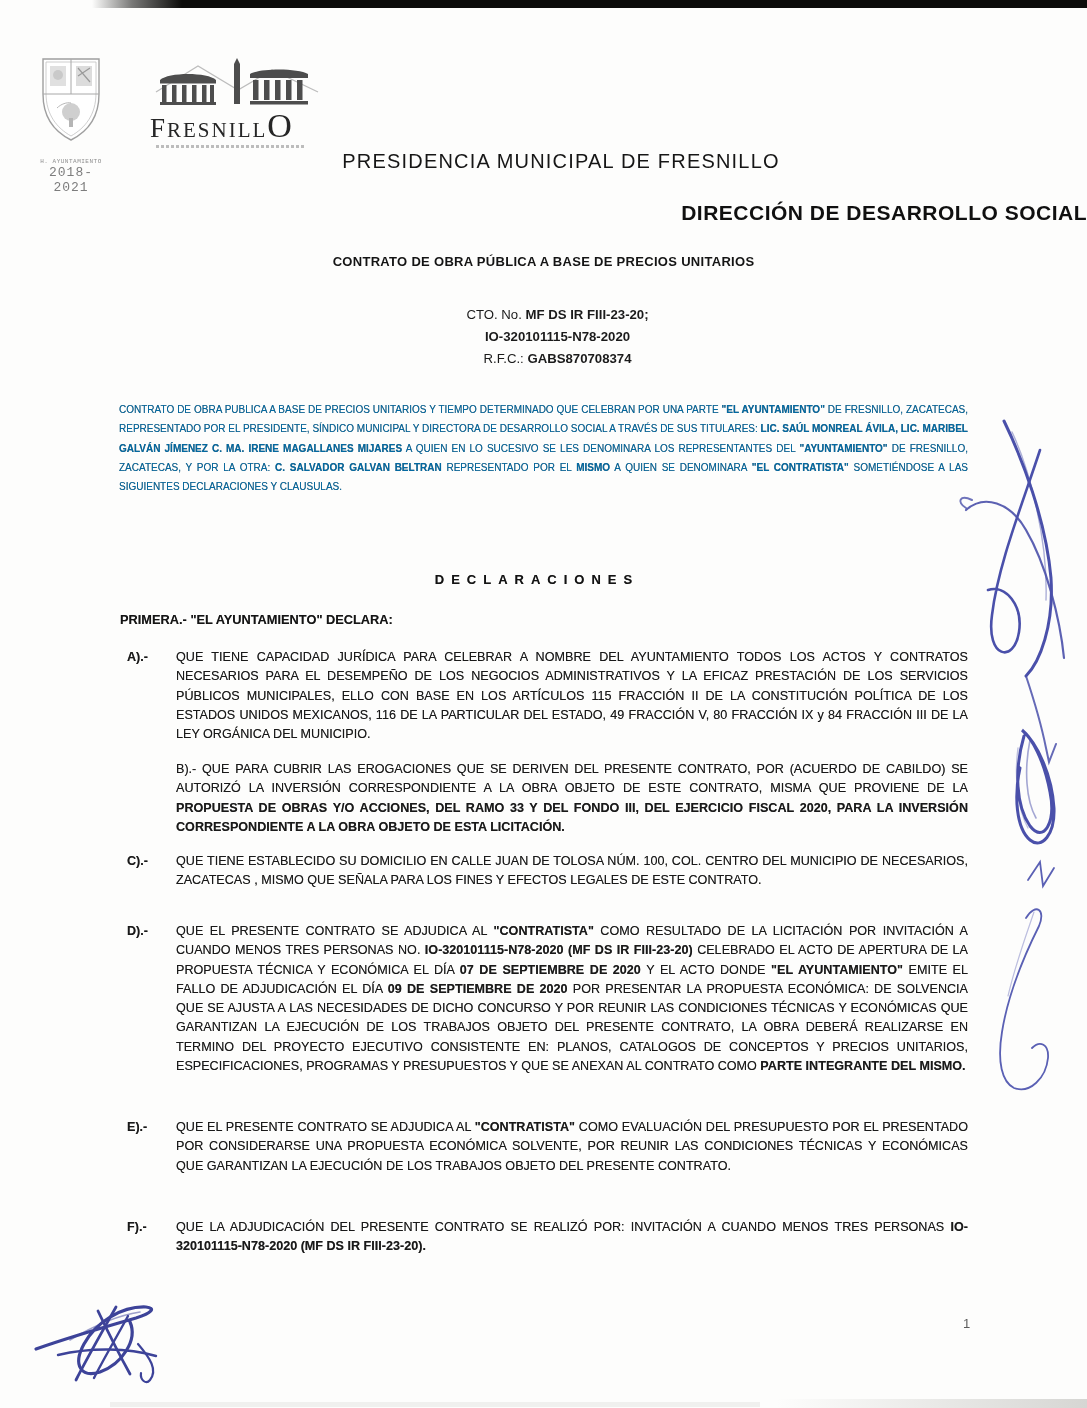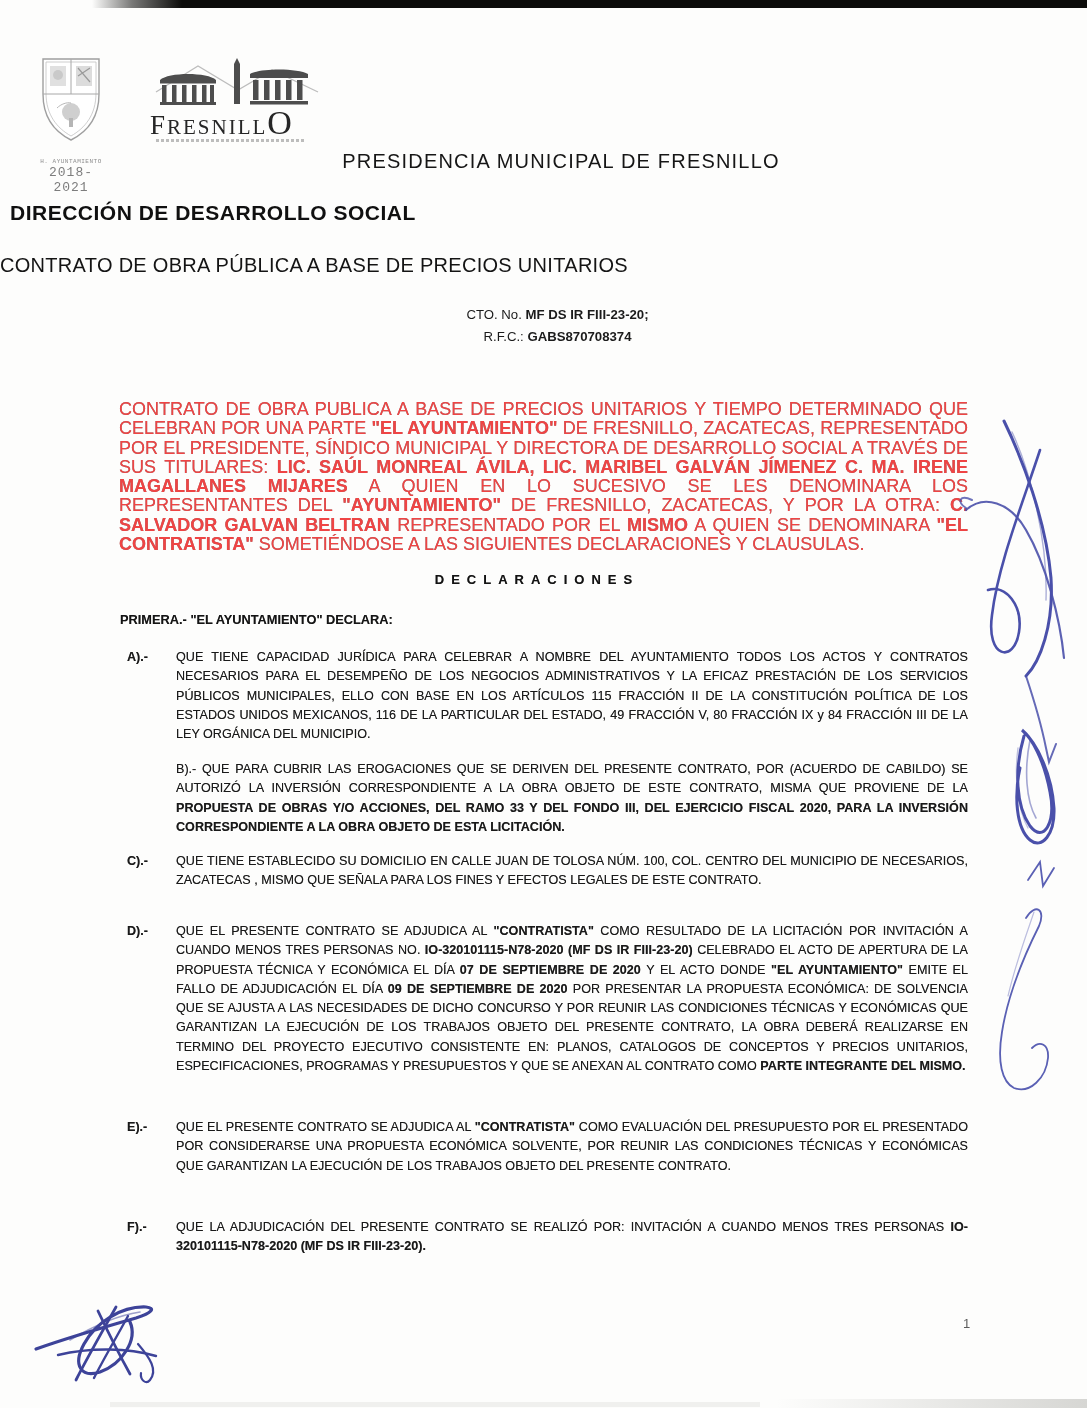--- a/index.html
+++ b/index.html
@@ -13,36 +13,36 @@
     background:linear-gradient(90deg, rgba(12,12,10,0) 0px, rgba(12,12,10,.55) 40px, #0c0c0a 90px);}
   .bottom-scan-bar{position:absolute;bottom:0;right:0;width:310px;height:9px;
     background:linear-gradient(90deg, rgba(200,200,198,0), #d6d6d3);}
   .bottom-scan-soft{position:absolute;bottom:1px;left:110px;width:650px;height:5px;background:#f0f0ee;}
 
   
   .crest{position:absolute;left:33px;top:56px;width:76px;text-align:center;font-family:Liberation Mono, monospace;}
   .crest .crest-cap{font-size:6px;color:#8f8f8f;letter-spacing:.5px;margin-top:1px;white-space:nowrap;}
   .crest .crest-years{font-size:13px;color:#7d7d7d;letter-spacing:1px;margin-top:0;}
   .flogo{position:absolute;left:150px;top:58px;width:180px;}
-  .flogo .wordmark{font-family:"Liberation Serif", serif;color:#262626;line-height:22px;white-space:nowrap;letter-spacing:2px;font-size:21px;margin-top:-2px;}
+  .flogo .wordmark{font-family:"Liberation Serif", serif;color:#262626;line-height:28px;white-space:nowrap;letter-spacing:2px;font-size:21px;margin-top:-2px;}
   .flogo .wordmark .cap{font-size:27px;}
   .flogo .wordmark .bigO{font-size:34px;}
   .flogo .tagline{margin:1px 0 0 6px;width:150px;height:3px;opacity:.65;
     background:repeating-linear-gradient(90deg,#9a9a9a 0 3px, transparent 3px 5px);}
 
   
   .h-title{position:absolute;top:150px;left:0;right:0;text-align:center;font-size:20px;letter-spacing:1.2px;color:#161616;margin-left:35px;}
-  .h-sub{position:absolute;top:201px;left:0;right:0;text-align:left;font-size:21px;font-weight:bold;letter-spacing:.5px;color:#101010;margin-left:10px;}
-  .h-contract{position:absolute;top:254px;left:0;right:0;text-align:left;font-size:20px;font-weight:normal;letter-spacing:.3px;color:#141414;}
+  .h-sub{position:absolute;top:201px;left:0;right:0;text-align:right;font-size:21px;font-weight:bold;letter-spacing:.5px;color:#101010;}
+  .h-contract{position:absolute;top:254px;left:0;right:0;text-align:center;font-size:13px;font-weight:bold;letter-spacing:.3px;color:#141414;}
   .cto{position:absolute;top:304px;left:4px;right:0;text-align:center;font-size:13.2px;line-height:22px;color:#1b1b1b;padding-left:24px;}
   .b{font-weight:bold;}
 
   
-  .par{position:absolute;left:119px;width:849px;font-size:18px;line-height:19.3px;
-    text-align:justify;color:#ef4444;text-shadow:0 0 .3px rgba(20,20,20,.55);}
+  .par{position:absolute;left:119px;width:849px;font-size:10px;line-height:19.3px;
+    text-align:justify;color:#0369a1;text-shadow:0 0 .3px rgba(20,20,20,.55);}
   .decl-title{position:absolute;top:572px;left:0;right:13px;text-align:center;
     font-size:13px;font-weight:bold;letter-spacing:7px;color:#131313;text-shadow:0 0 .3px rgba(20,20,20,.5);}
   .primera{position:absolute;top:612px;left:120px;font-size:12.8px;font-weight:bold;color:#141414;text-shadow:0 0 .3px rgba(20,20,20,.5);}
   .clause{position:absolute;left:120px;width:848px;font-size:12.6px;line-height:19.3px;color:#191919;text-shadow:0 0 .3px rgba(20,20,20,.55);}
   .clabel{position:absolute;left:7px;top:0;font-weight:bold;}
   .ctext{margin-left:56px;text-align:justify;}
 
   .page-num{position:absolute;top:1316px;left:963px;font-size:13px;color:#5c5c5c;}
 
   .ink{position:absolute;top:0;left:0;pointer-events:none;}
@@ -100,20 +100,21 @@
     <div class="wordmark"><span class="cap">F</span><span>RESNILL</span><span class="bigO">O</span></div>
     <div class="tagline"></div>
   </div>
 
   <div class="h-title">PRESIDENCIA MUNICIPAL DE FRESNILLO</div>
   <div class="h-sub">DIRECCIÓN DE DESARROLLO SOCIAL</div>
   <div class="h-contract">CONTRATO DE OBRA PÚBLICA A BASE DE PRECIOS UNITARIOS</div>
 
   <div class="cto">
     <div><span>CTO. No. </span><span class="b">MF DS IR FIII-23-20;</span></div>
+    <div class="b">IO-320101115-N78-2020</div>
     <div><span>R.F.C.: </span><span class="b">GABS870708374</span></div>
   </div>
 
   <div class="par" style="top:400px"><span>CONTRATO DE OBRA PUBLICA A BASE DE PRECIOS UNITARIOS Y TIEMPO DETERMINADO QUE CELEBRAN POR UNA PARTE </span><span class="b">"EL AYUNTAMIENTO"</span><span> DE FRESNILLO, ZACATECAS, REPRESENTADO POR EL PRESIDENTE, SÍNDICO MUNICIPAL Y DIRECTORA DE DESARROLLO SOCIAL  A TRAVÉS DE SUS TITULARES: </span><span class="b">LIC. SAÚL MONREAL ÁVILA,  LIC. MARIBEL GALVÁN JÍMENEZ C. MA. IRENE MAGALLANES MIJARES</span><span> A QUIEN EN LO SUCESIVO SE LES DENOMINARA LOS REPRESENTANTES DEL </span><span class="b">"AYUNTAMIENTO"</span><span> DE FRESNILLO, ZACATECAS, Y POR LA OTRA: </span><span class="b">C. SALVADOR GALVAN BELTRAN</span><span> REPRESENTADO POR EL </span><span class="b">MISMO</span><span>  A QUIEN SE DENOMINARA </span><span class="b">"EL CONTRATISTA"</span><span> SOMETIÉNDOSE A LAS SIGUIENTES DECLARACIONES Y CLAUSULAS.</span></div>
 
   <div class="decl-title">DECLARACIONES</div>
   <div class="primera">PRIMERA.- "EL AYUNTAMIENTO" DECLARA:</div>
 
   <div class="clause" style="top:648px">
     <span class="clabel">A).-</span>

